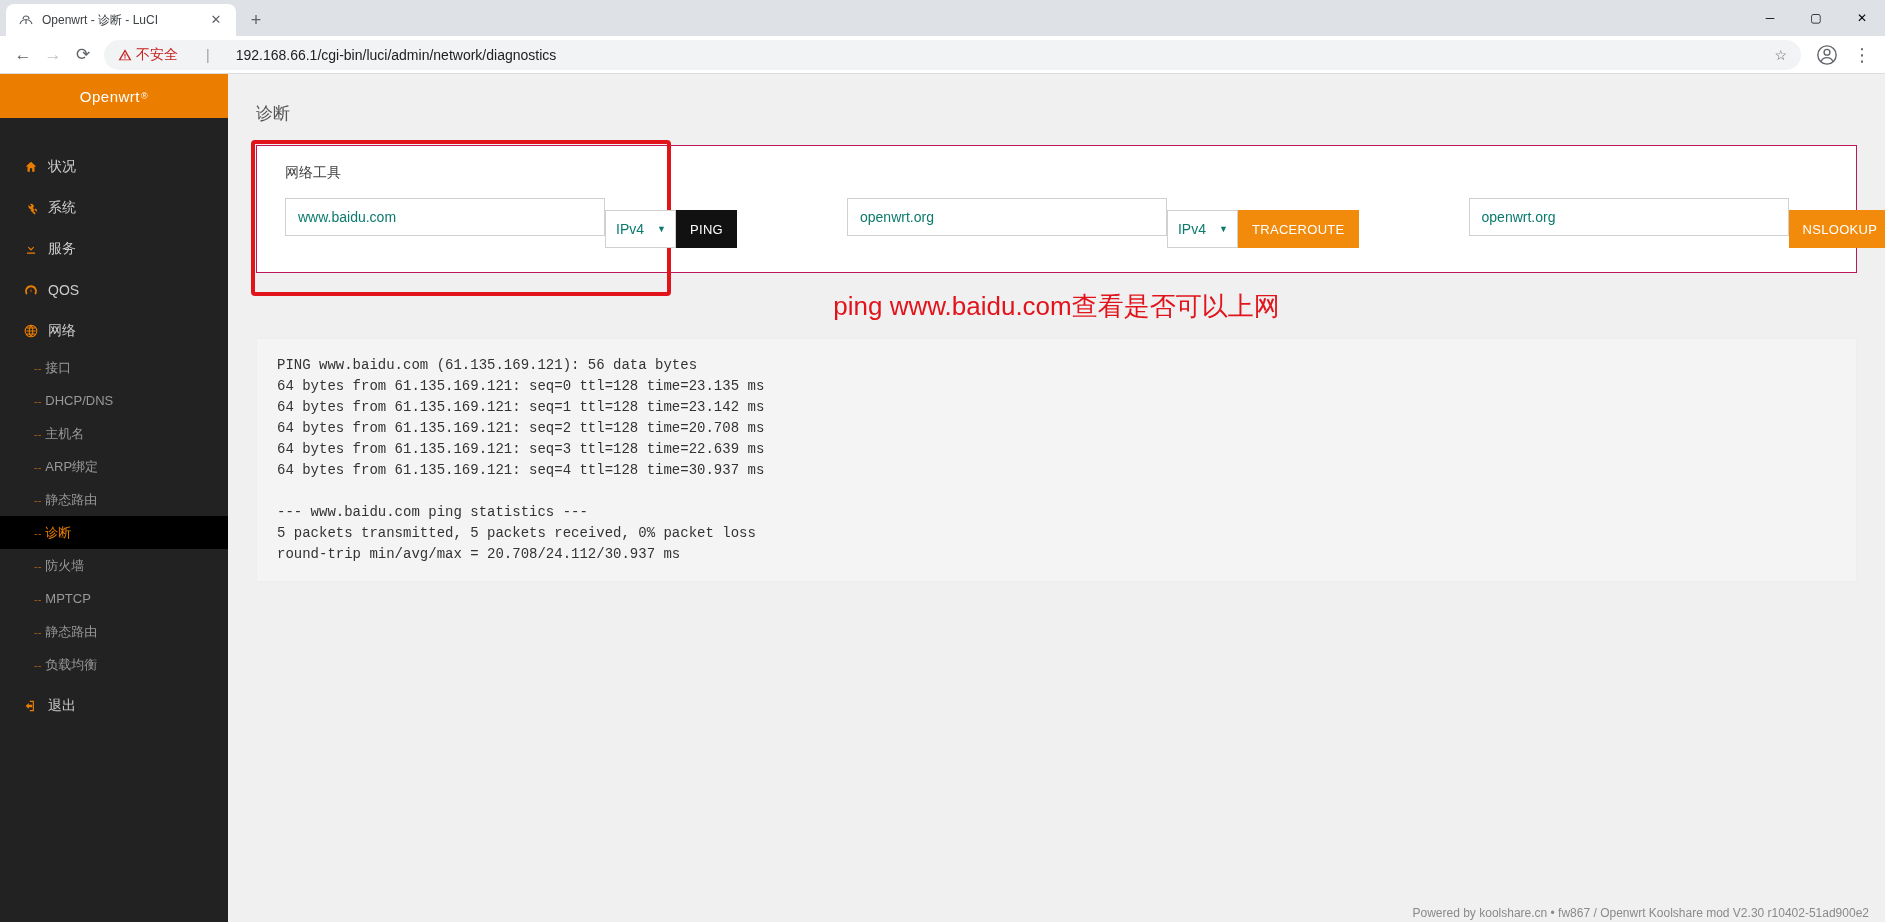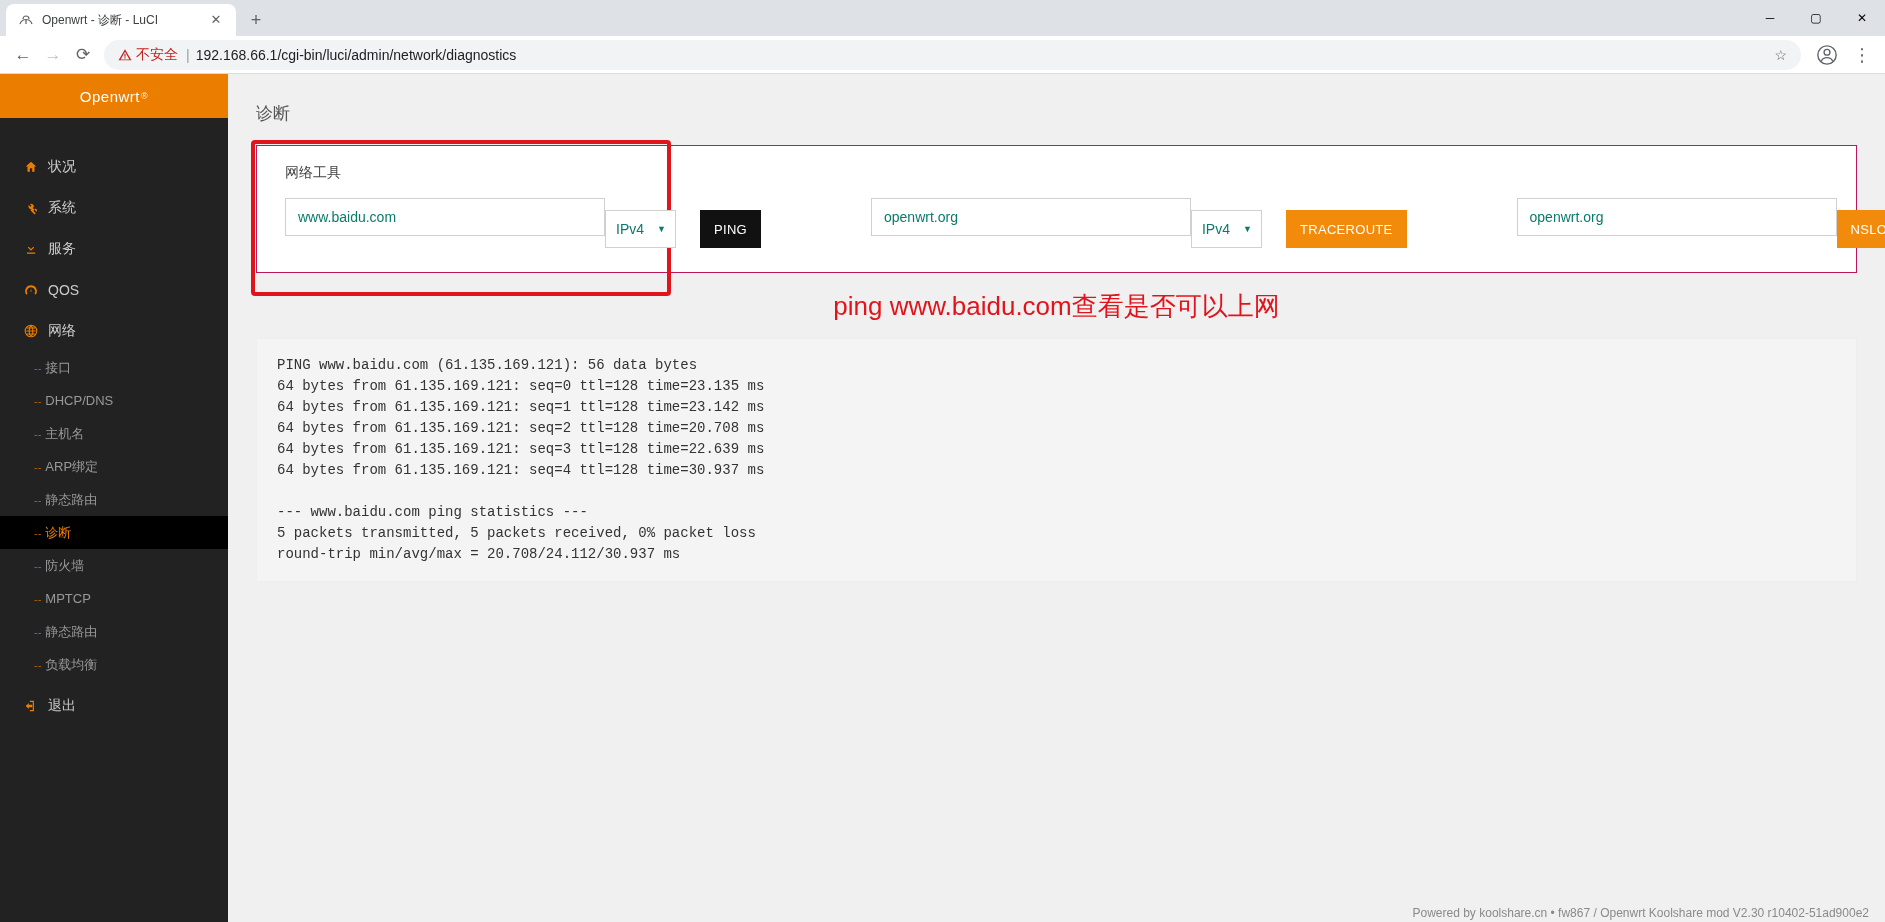--- a/index.html
+++ b/index.html
@@ -70,20 +70,21 @@
   .toolbar .nav-btn {
     width:30px;height:30px;display:flex;align-items:center;justify-content:center;
     color:#5f6368;font-size:17px;
   }
   .toolbar .nav-btn.disabled { color:#bdc1c6; }
   .omnibox {
     flex:1; height:30px; background:#f1f3f4; border-radius:15px;
     display:flex; align-items:center; padding:0 14px;
     color:#5f6368; font-size:14px;
     margin: 0 6px;
+    gap: 20px;
   }
   .omnibox .insecure {
     color:#c5221f; display:flex; align-items:center; margin-right:8px;
   }
   .omnibox .insecure svg { margin-right:4px; }
   .omnibox .divider { color:#9aa0a6; margin-right:6px; }
   .omnibox .url { color:#202124; }
   .omnibox .star { margin-left:auto; color:#5f6368;}
   .profile-icon {
     width:28px;height:28px;margin:0 6px;
@@ -173,21 +174,21 @@
   .tool-row {
     display:flex; gap: 110px; align-items:flex-start;
   }
   .tool-col { display:flex; flex-direction:row; }
   .host-input {
     width:320px; height:38px;
     border:1px solid #d0d0d0;
     padding:0 12px; font-size:14px;
     color:#0a7a6c; 
   }
-  .control-row { margin-top:12px; display:flex; gap:24px; align-items:center;}
+  .control-row { margin-top:12px; display:flex; gap:0; align-items:center;}
   .proto-select {
     height:38px; border:1px solid #d0d0d0; background:#fff;
     padding:0 30px 0 10px; font-size:14px; color:#0a7a6c;
     appearance:none; position:relative;
   }
   .select-wrap { position:relative; display:inline-block;}
   .select-wrap::after {
     content:"▼"; color:#0a7a6c; font-size:9px;
     position:absolute; right:10px; top:50%; transform:translateY(-50%);
     pointer-events:none;

